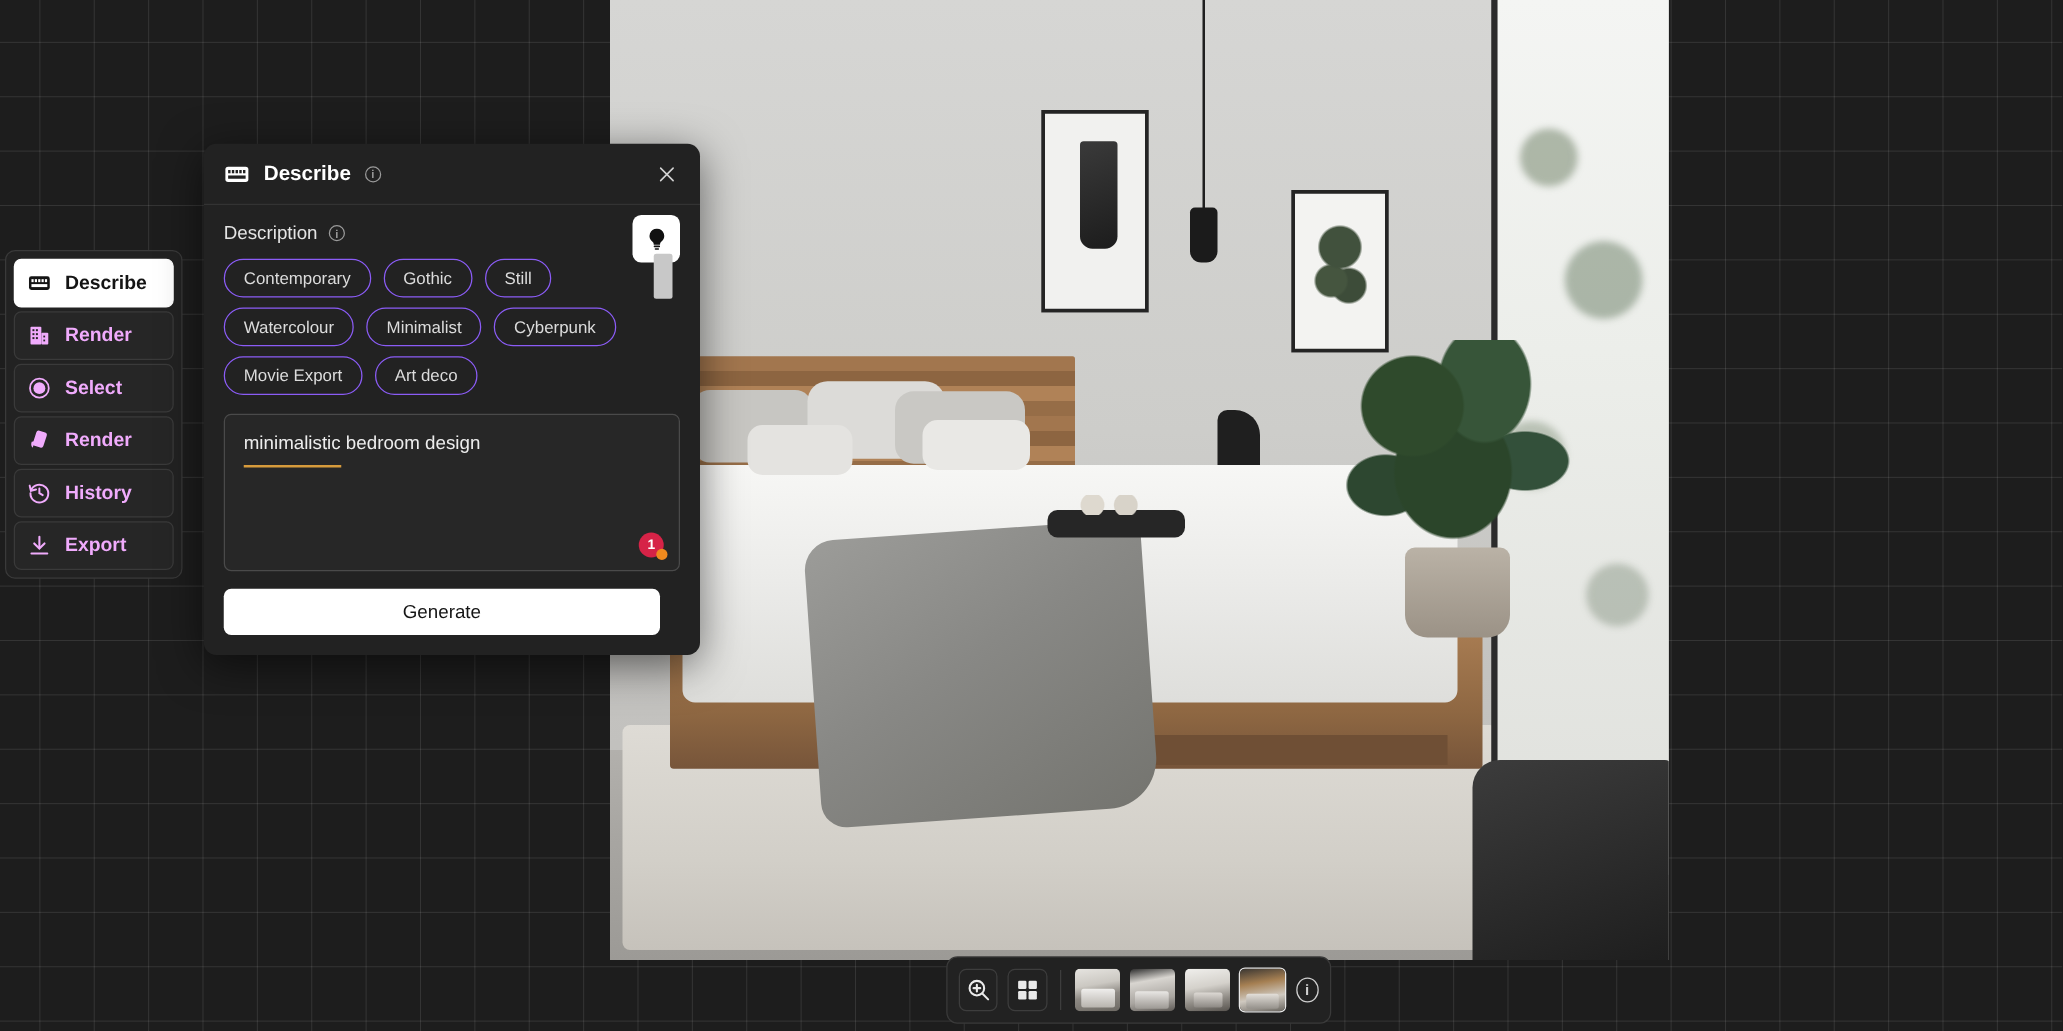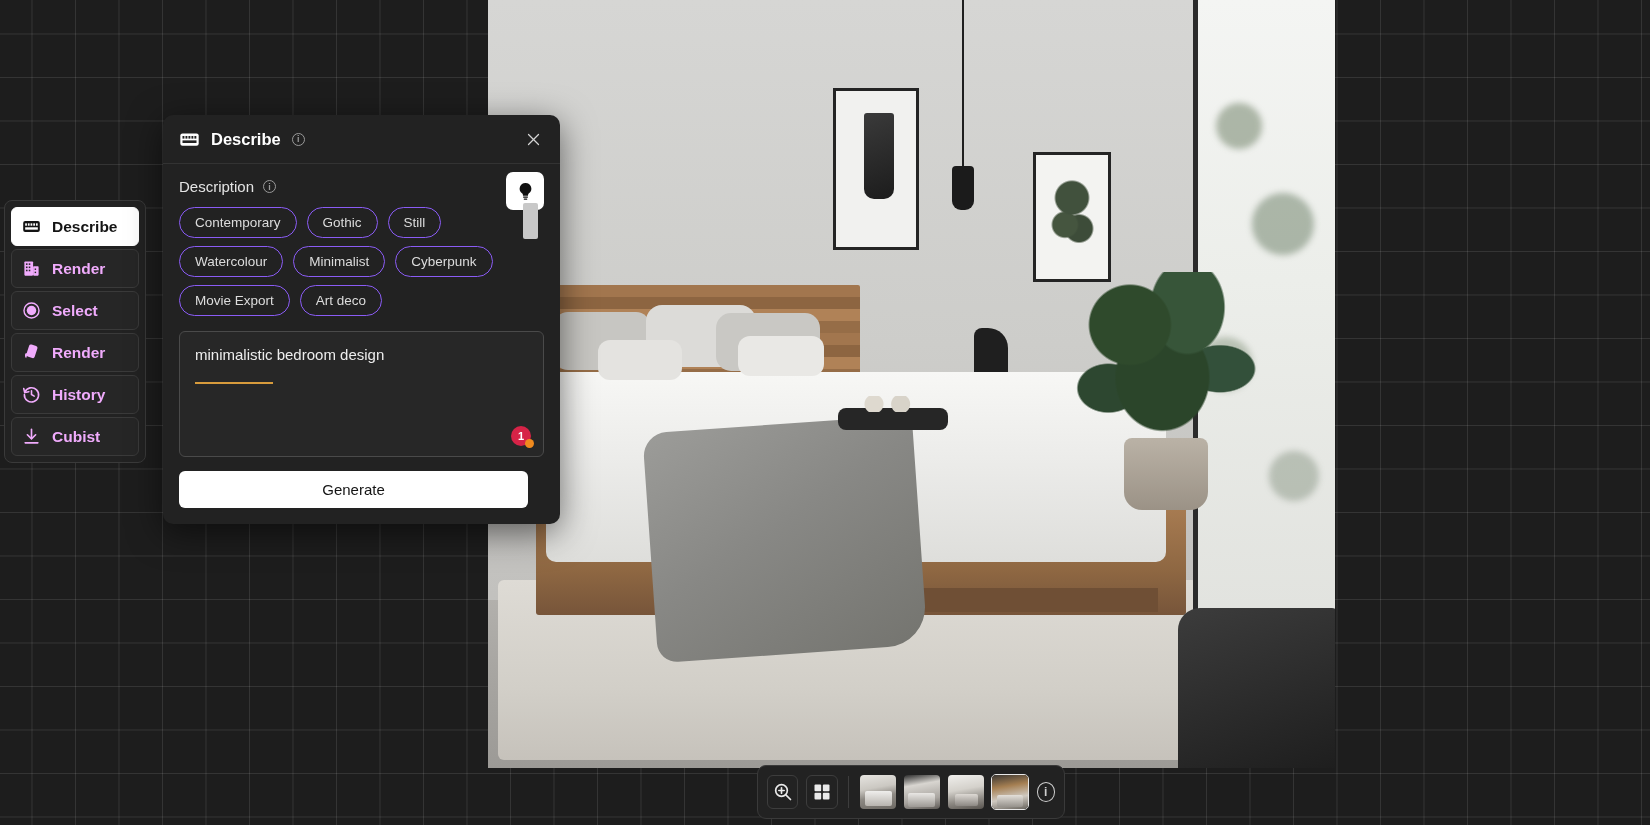--- a/index.html
+++ b/index.html
@@ -295,21 +295,21 @@
     height: 126px;
     border: 1px solid #4a4a4a;
     border-radius: 6px;
     background: #272727;
     padding: 13px 15px;
     cursor: text;
   }
   .ta-text { font-size: 15px; color: #ededed; line-height: 1.35; }
   .ta-text .misspell {
     border-bottom: 2px solid #d79b3c;
-    padding-bottom: 19px;
+    padding-bottom: 9px;
   }
   .badge {
     position: absolute;
     right: 12px; bottom: 10px;
     width: 20px; height: 20px;
     background: #d62347;
     color: #ffffff;
     border-radius: 50%;
     font-size: 11px;
     font-weight: 700;
@@ -493,21 +493,21 @@
     </div>
 
     <div class="side-item">
       <span class="side-ico">
         <svg viewBox="0 0 24 24" fill="none" stroke="currentColor" stroke-width="2.1" stroke-linecap="round">
             <line x1="12" y1="3" x2="12" y2="14.5"></line>
             <polyline points="6.8,9.8 12,15 17.2,9.8"></polyline>
             <line x1="4" y1="20" x2="20" y2="20"></line>
           </svg>
       </span>
-      <span>Cubist</span>
+      <span>Export</span>
     </div>
   </div>
 
   <div class="panel">
 
     <div class="panel-head">
       <span class="panel-head-ico">
         <svg viewBox="0 0 24 24" fill="#ffffff">
             <rect x="1.5" y="5" width="21" height="14" rx="2.5"></rect>
             <rect x="4" y="8" width="2.2" height="3" fill="#222"></rect>

